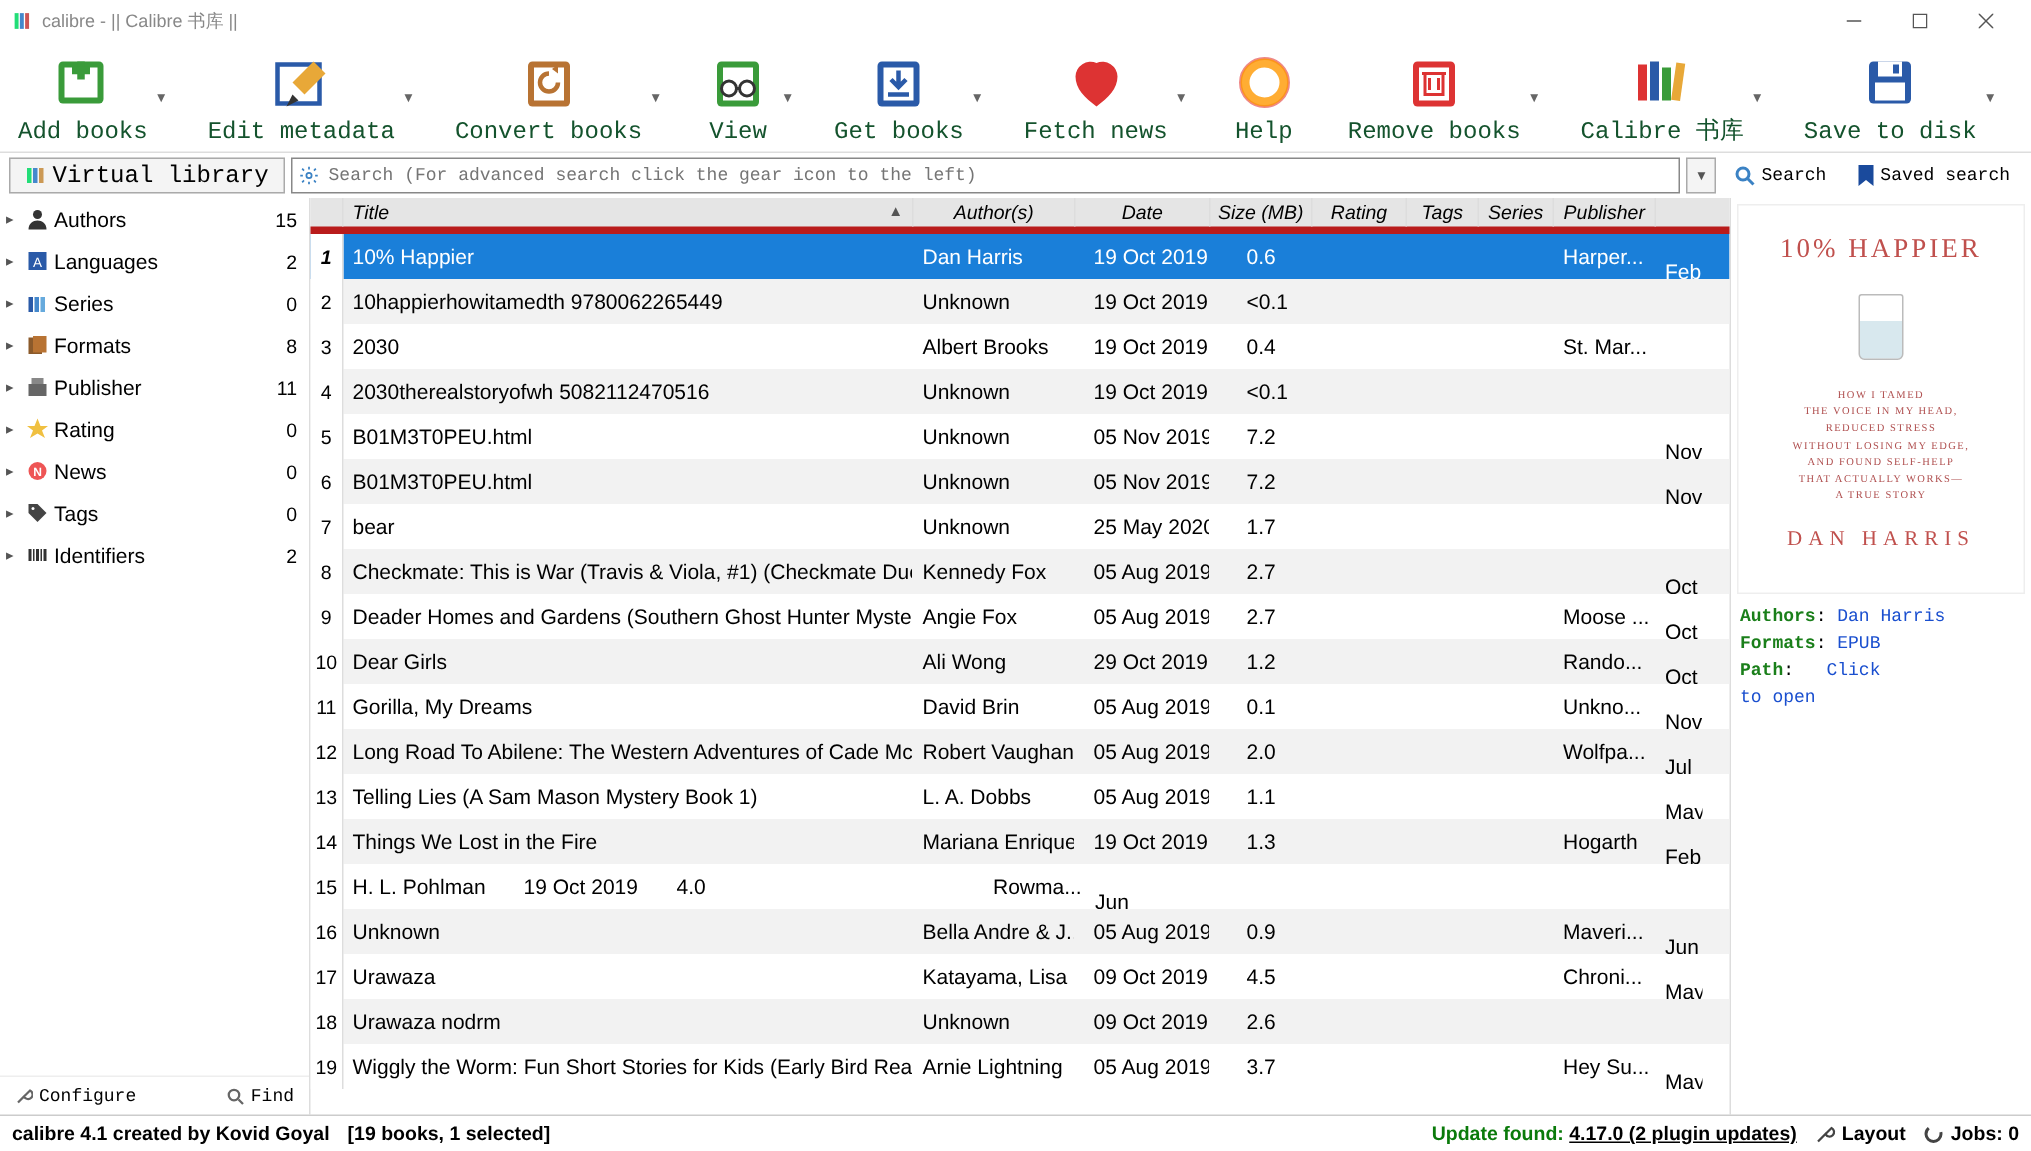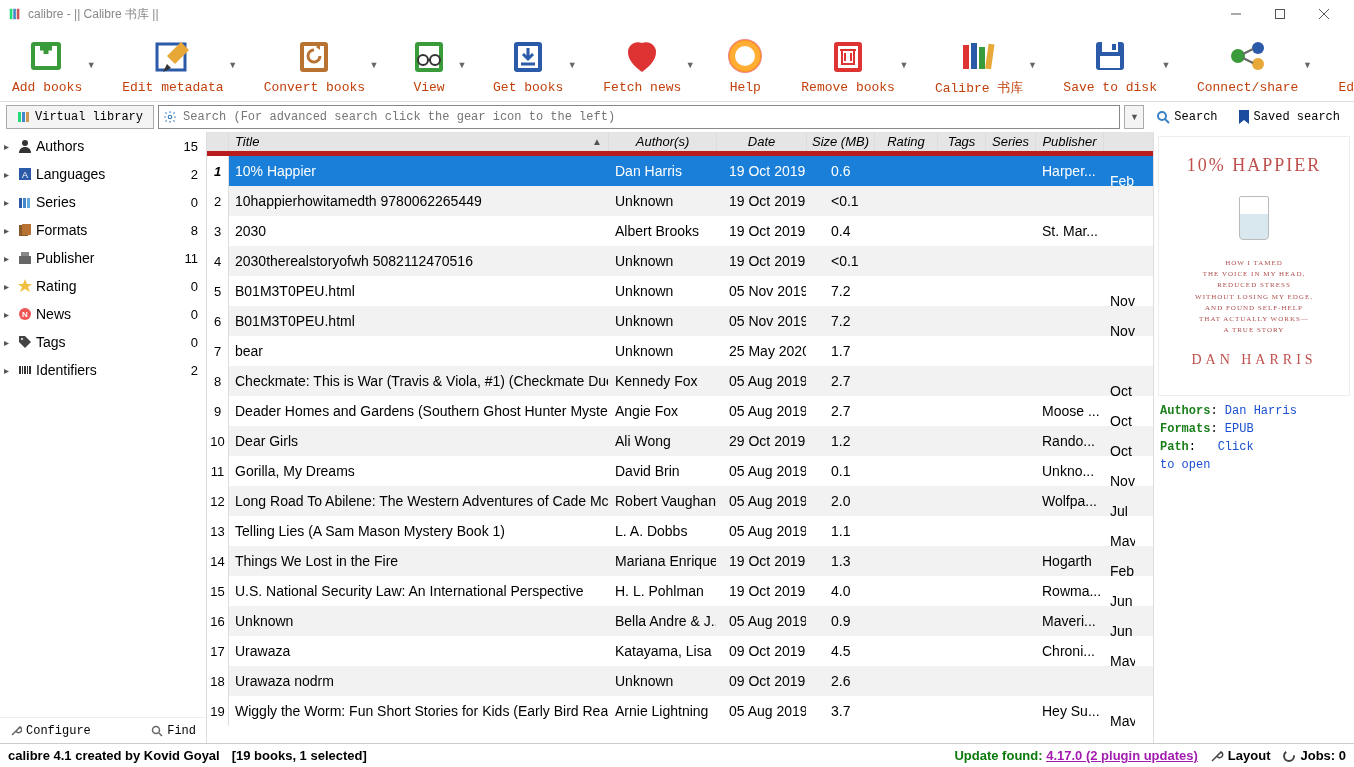--- a/index.html
+++ b/index.html
@@ -2,27 +2,27 @@
 <html><head>
 <meta charset="utf-8">
 <style>
 * { box-sizing: border-box; margin: 0; padding: 0; }
 body { font-family: "Segoe UI", Tahoma, sans-serif; font-size: 13px; background: #fff; color: #000; width: 1354px; height: 767px; overflow: hidden; display: flex; flex-direction: column; }
 .titlebar { height: 28px; display: flex; align-items: center; padding: 0 8px; color: #888; font-size: 12px; }
 .titlebar .icon-app { width: 14px; height: 14px; margin-right: 6px; }
 .titlebar .spacer { flex: 1; }
 .titlebar .win-btn { width: 44px; height: 28px; display: flex; align-items: center; justify-content: center; color: #555; }
 .toolbar { height: 74px; display: flex; align-items: center; padding: 2px 6px; border-bottom: 1px solid #ddd; gap: 0; }
-.tb-btn { display: flex; flex-direction: column; align-items: center; justify-content: center; padding: 2px 6px; font-family: "Courier New", monospace; font-size: 13px; color: #c2410c; position: relative; }
+.tb-btn { display: flex; flex-direction: column; align-items: center; justify-content: center; padding: 2px 6px; font-family: "Courier New", monospace; font-size: 16px; color: #14532d; position: relative; }
 .tb-btn .tb-icon { width: 48px; height: 44px; display: flex; align-items: center; justify-content: center; }
 .tb-btn .tb-label { white-space: nowrap; margin-top: 2px; }
 .tb-drop { width: 10px; height: 48px; display: flex; align-items: center; justify-content: center; color: #666; font-size: 9px; margin-left: -2px; }
 .tb-group { display: flex; align-items: center; margin-right: 20px; }
 .searchbar { height: 30px; display: flex; align-items: center; padding: 2px 6px; gap: 4px; }
-.vl-btn { height: 24px; border: 1px solid #aaa; background: #f4f4f4; padding: 0 10px; font-family: "Courier New", monospace; font-size: 12px; display: flex; align-items: center; gap: 4px; }
+.vl-btn { height: 24px; border: 1px solid #aaa; background: #f4f4f4; padding: 0 10px; font-family: "Courier New", monospace; font-size: 16px; display: flex; align-items: center; gap: 4px; }
 .search-input-wrap { flex: 1; height: 24px; border: 1px solid #888; display: flex; align-items: center; padding: 0 4px; background: #fff; }
 .search-input-wrap .gear { width: 16px; color: #3b82c4; margin-right: 4px; }
 .search-input-wrap input { flex: 1; border: none; outline: none; font-family: "Courier New", monospace; font-size: 12px; color: #888; background: transparent; }
 .search-drop { width: 20px; height: 24px; border: 1px solid #aaa; background: #f4f4f4; display:flex; align-items:center; justify-content:center; font-size:9px; color:#555;}
 .search-go { height: 24px; padding: 0 8px; font-family: "Courier New", monospace; font-size: 12px; display: flex; align-items: center; gap: 4px; }
 .saved-search { height: 24px; padding: 0 8px; font-family: "Courier New", monospace; font-size: 12px; display: flex; align-items: center; gap: 4px; }
 .content { flex: 1; display: flex; min-height: 0; }
 .sidebar { width: 207px; border-right: 1px solid #ddd; display: flex; flex-direction: column; }
 .sb-list { flex: 1; overflow-y: auto; }
 .sb-item { height: 28px; display: flex; align-items: center; padding: 0 8px 0 4px; gap: 2px; }
@@ -60,21 +60,21 @@
 .cover .glass { width: 30px; height: 44px; border: 1px solid #bbb; border-radius: 2px 2px 4px 4px; margin: 0 auto 18px auto; position:relative; background: linear-gradient(to bottom, #fff 40%, #d8e8ee 40%);}
 .cover .csub { font-size: 7px; letter-spacing: 1px; line-height: 1.6; color: #b05050; }
 .cover .cauthor { font-size: 14px; letter-spacing: 4px; margin-top: 16px; }
 .meta { padding: 6px 2px; font-family: "Courier New", monospace; font-size: 12px; line-height: 1.5; }
 .meta .mlabel { color: #1a7f1a; font-weight: bold; }
 .meta .mlink { color: #1a4fcf; }
 .statusbar { height: 24px; border-top: 1px solid #ccc; display: flex; align-items: center; padding: 0 8px; font-size: 13px; gap: 12px; }
 .statusbar .left { font-weight: bold; }
 .statusbar .spacer { flex: 1; }
 .statusbar .update { color: #0a7a0a; font-weight: bold; }
-.statusbar .update a { color: #a21caf; text-decoration: underline; }
+.statusbar .update a { color: #000000; text-decoration: underline; }
 .statusbar .sb-ctrl { display:flex; align-items:center; gap:4px; font-weight:bold;}
 svg { display:block; }
 </style>
 </head>
 <body>
 
 <div class="titlebar">
   <span class="icon-app">
     <svg viewBox="0 0 16 16" width="14" height="14">
         <rect x="2" y="2" width="3" height="12" fill="#2d7"></rect>
@@ -607,21 +607,20 @@
             <div class="td col-date">19 Oct 2019</div>
             <div class="td col-size">1.3</div>
             <div class="td col-rating"></div>
             <div class="td col-tags"></div>
             <div class="td col-series"></div>
             <div class="td col-publisher">Hogarth</div>
             <div class="td col-published">Feb</div>
           </div>
           <div class="tr">
             <div class="td rownum">15</div>
-            <div class="td col-title">U.S. National Security Law: An International Perspective</div>
             <div class="td col-author">H. L. Pohlman</div>
             <div class="td col-date">19 Oct 2019</div>
             <div class="td col-size">4.0</div>
             <div class="td col-rating"></div>
             <div class="td col-tags"></div>
             <div class="td col-series"></div>
             <div class="td col-publisher">Rowma...</div>
             <div class="td col-published">Jun</div>
           </div>
           <div class="tr even">

